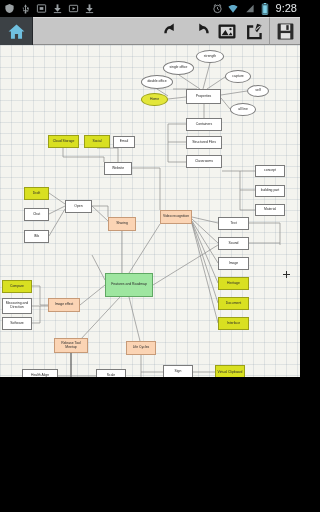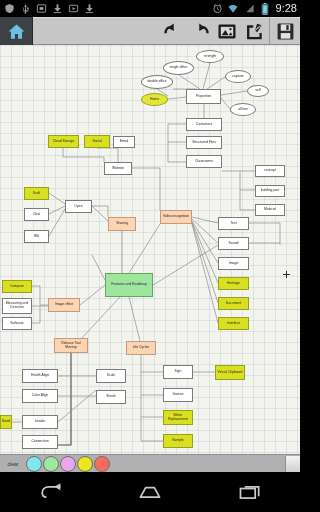--- a/index.html
+++ b/index.html
@@ -1,21 +1,21 @@
 <!DOCTYPE html>
 <html><head>
 <meta charset="utf-8">
 <style>
   html,body{margin:0;padding:0;background:#000;}
   body{
     width:300px;height:512px;overflow:hidden;
     font-family:"Liberation Sans", sans-serif;
     -webkit-font-smoothing:none;
   }
-  .phone{position:relative;width:300px;height:512px;background:#000;overflow:hidden;}
+  .phone{position:relative;width:300px;height:377px;background:#000;overflow:hidden;}
 
   
   .statusbar{
     position:absolute;left:0;top:0;width:300px;height:17px;
     background:#000;color:#cfd4d6;display:flex;align-items:center;
     box-sizing:border-box;padding:0 3px;
   }
   .sb-left{display:flex;align-items:center;gap:3px;flex:1;}
   .sb-right{display:flex;align-items:center;gap:3px;}
   .sb-ico{width:13px;height:13px;display:inline-flex;align-items:center;

